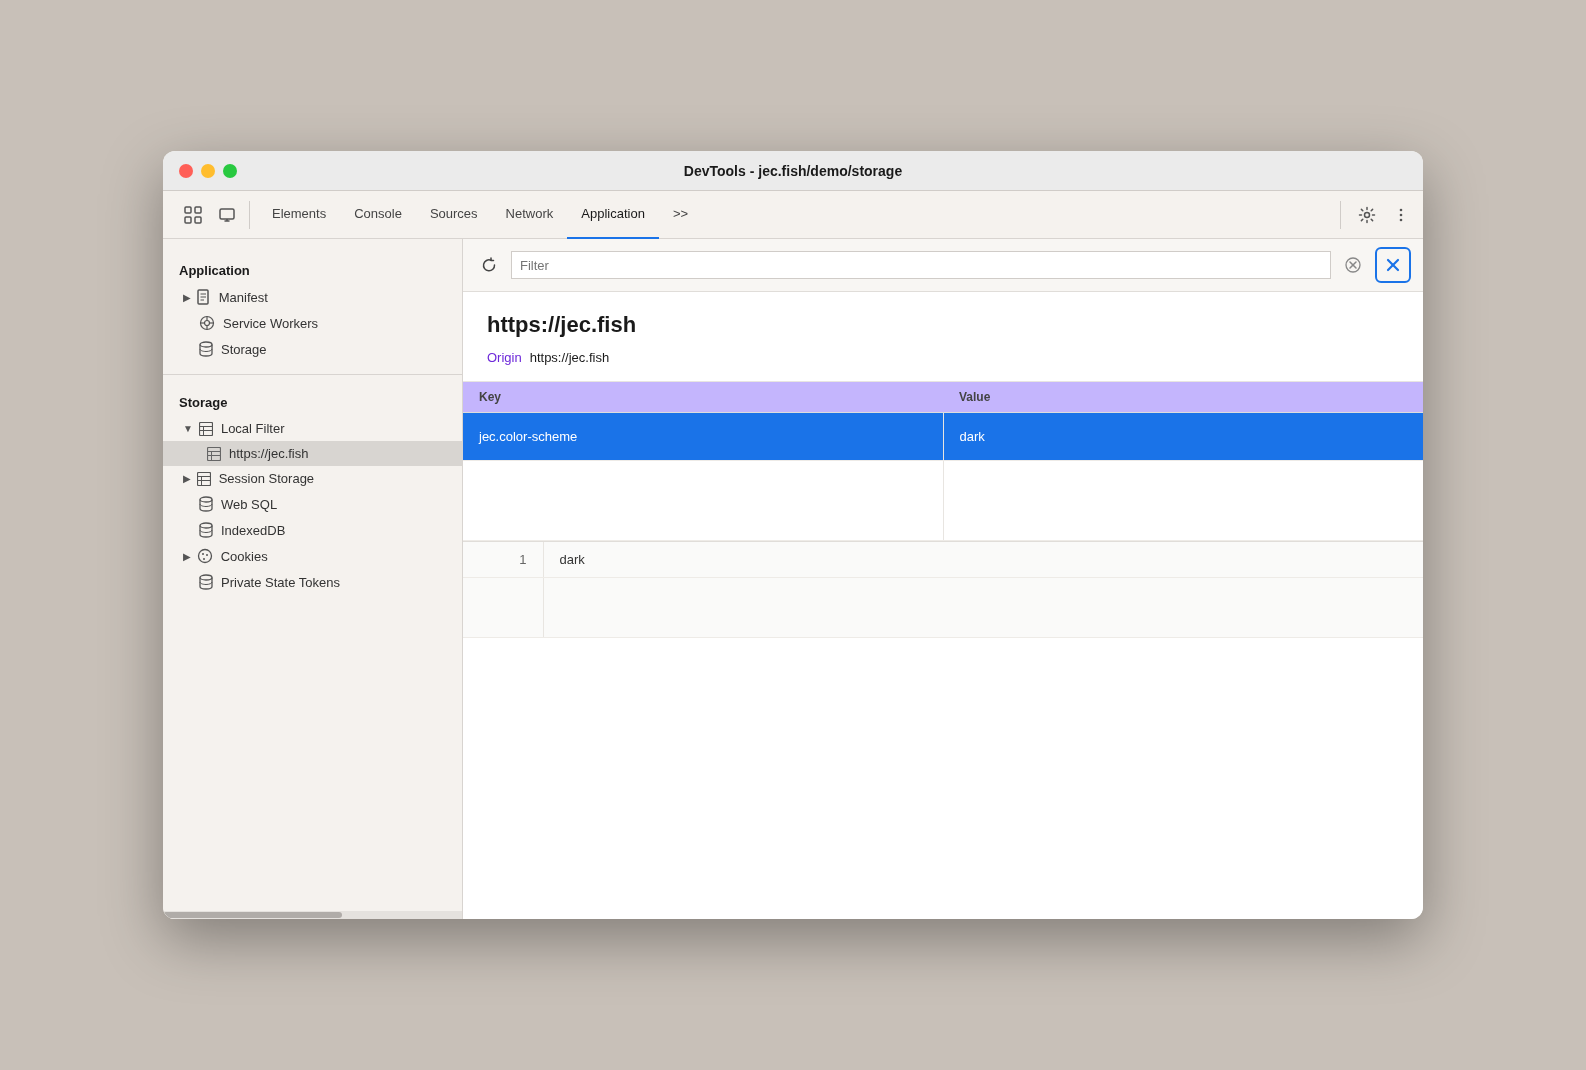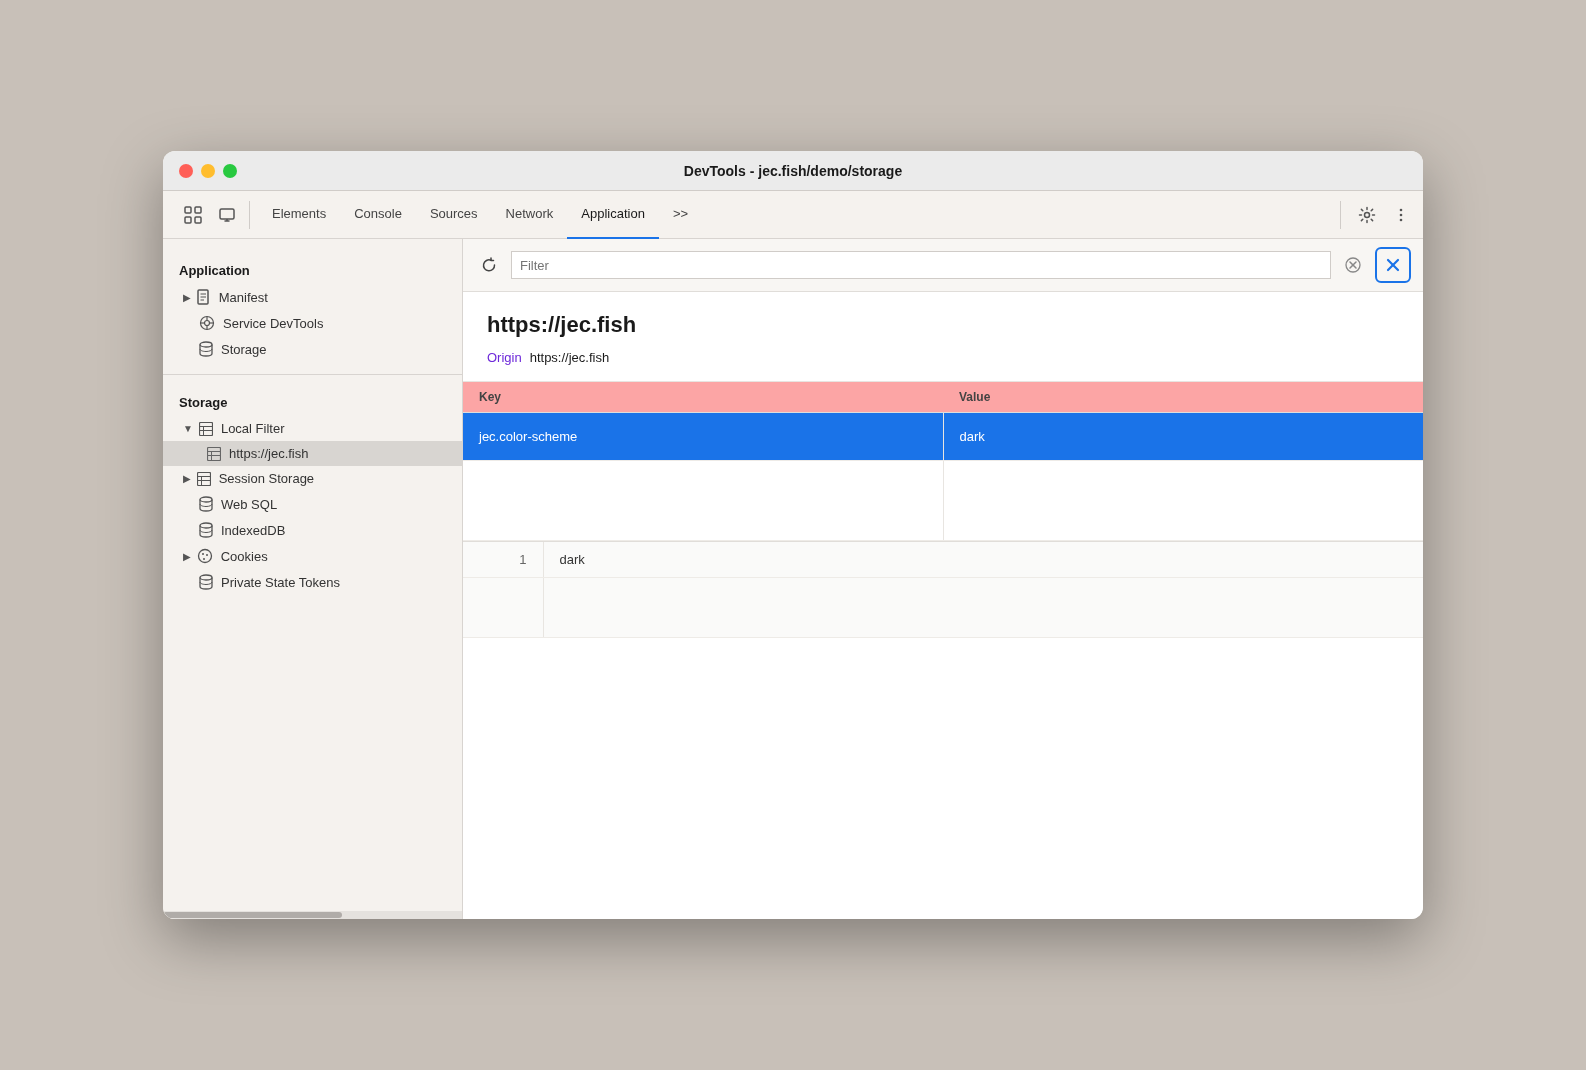--- a/index.html
+++ b/index.html
@@ -290,21 +290,21 @@
     .origin-value {
       color: #1a1a1a;
     }
 
     
     .storage-table {
       width: 100%;
       border-collapse: collapse;
     }
     .storage-table th {
-      background: #fca5a5;
+      background: #c4b5fd;
       text-align: left;
       padding: 8px 16px;
       font-size: 12px;
       font-weight: 600;
       color: #444;
       border-bottom: 1px solid #ddd;
     }
     .storage-table td {
       padding: 16px 16px;
       font-size: 13px;
@@ -443,21 +443,21 @@
         <span class="item-icon">
           <svg width="16" height="16" viewBox="0 0 16 16" fill="none">
             <circle cx="8" cy="8" r="6.5" stroke="#555" stroke-width="1.2" fill="none"></circle>
             <circle cx="8" cy="8" r="2.5" stroke="#555" stroke-width="1.2" fill="none"></circle>
             <line x1="8" y1="1.5" x2="8" y2="5.5" stroke="#555" stroke-width="1.2"></line>
             <line x1="8" y1="10.5" x2="8" y2="14.5" stroke="#555" stroke-width="1.2"></line>
             <line x1="1.5" y1="8" x2="5.5" y2="8" stroke="#555" stroke-width="1.2"></line>
             <line x1="10.5" y1="8" x2="14.5" y2="8" stroke="#555" stroke-width="1.2"></line>
           </svg>
         </span>
-        <span>Service DevTools</span>
+        <span>Service Workers</span>
       </div>
 
       <div class="sidebar-item">
         <span style="width:16px; display:inline-block;"></span>
         <span class="item-icon">
           <svg width="14" height="16" viewBox="0 0 14 16" fill="none">
             <ellipse cx="7" cy="3.5" rx="6" ry="2.5" stroke="#555" stroke-width="1.3" fill="none"></ellipse>
             <path d="M1 3.5v9c0 1.4 2.7 2.5 6 2.5s6-1.1 6-2.5v-9" stroke="#555" stroke-width="1.3" fill="none"></path>
             <path d="M1 8c0 1.4 2.7 2.5 6 2.5s6-1.1 6-2.5" stroke="#555" stroke-width="1" fill="none"></path>
           </svg>

